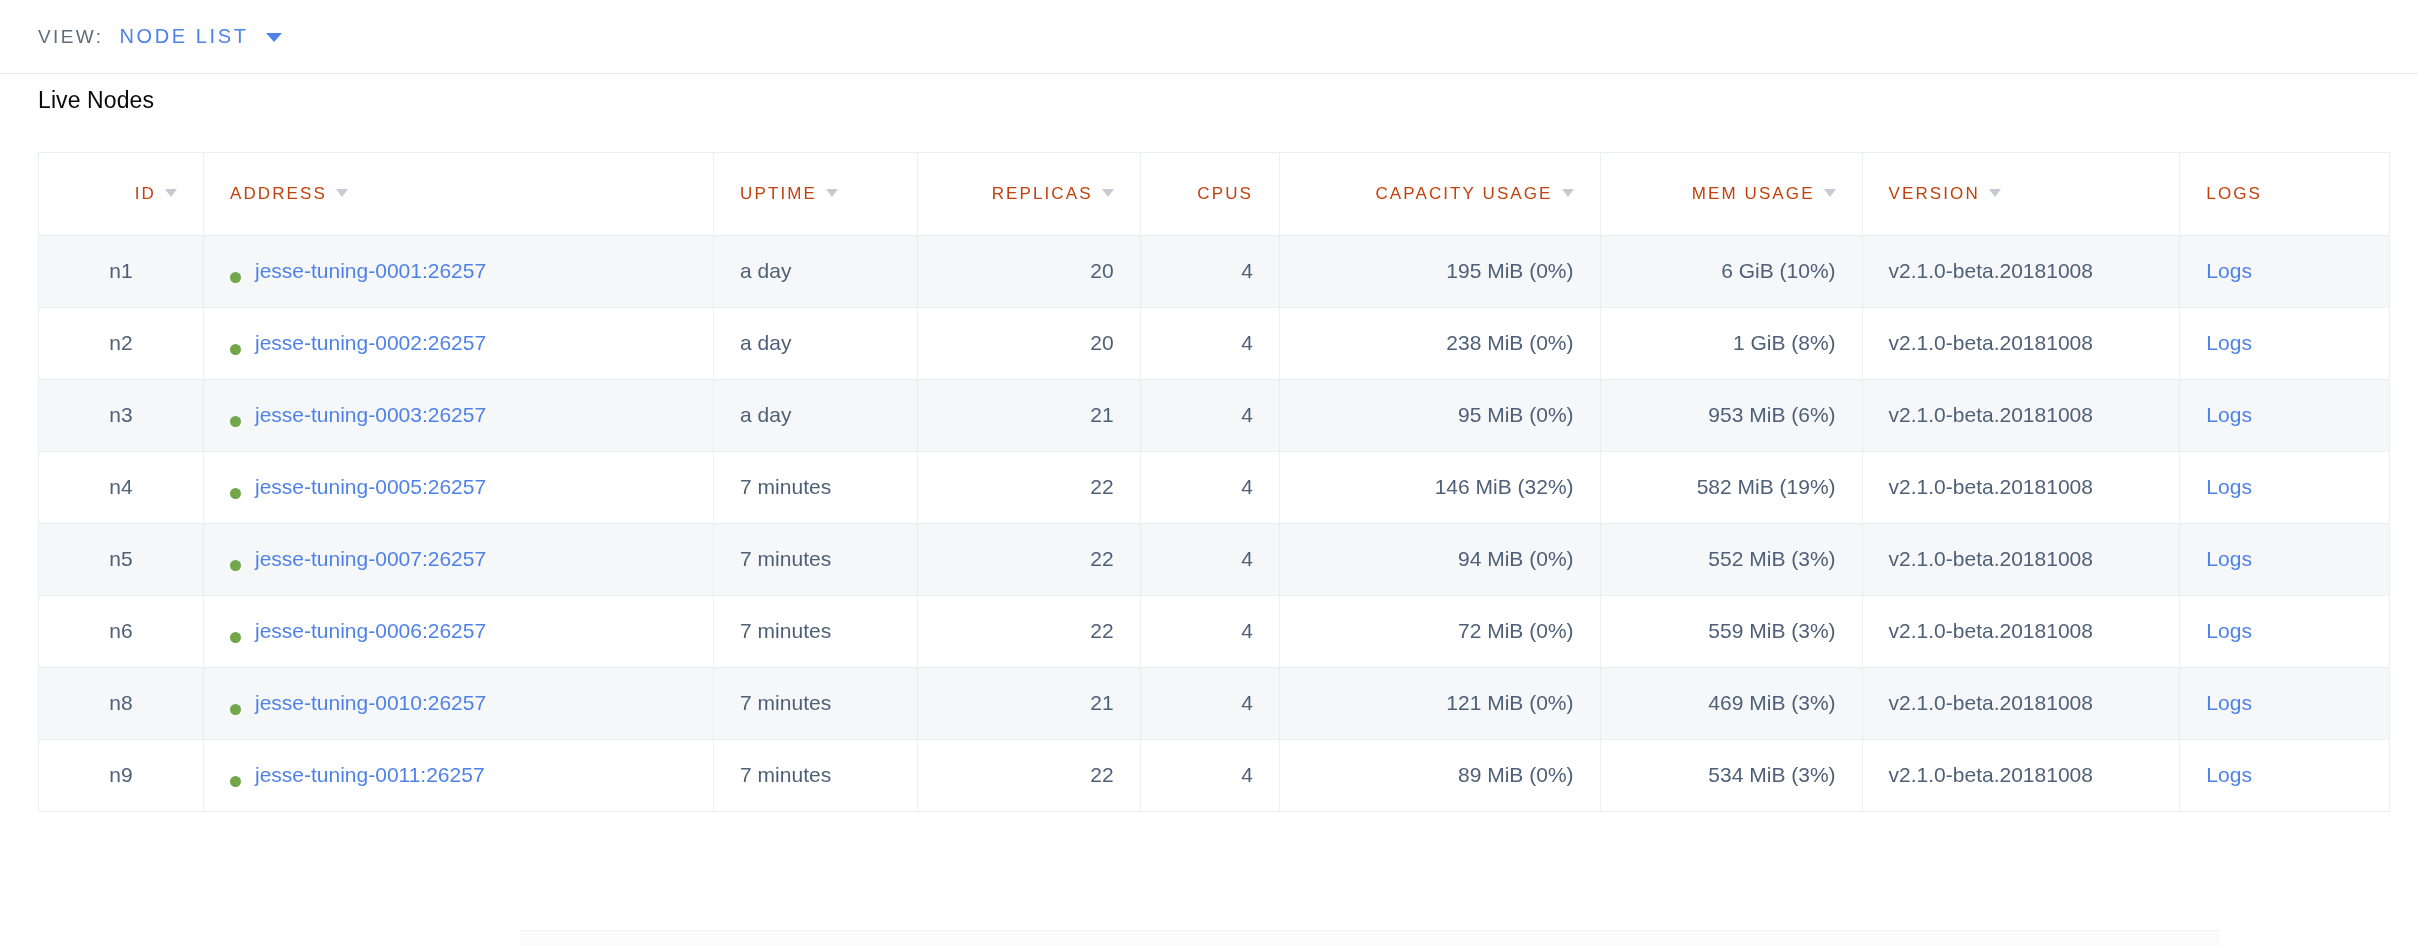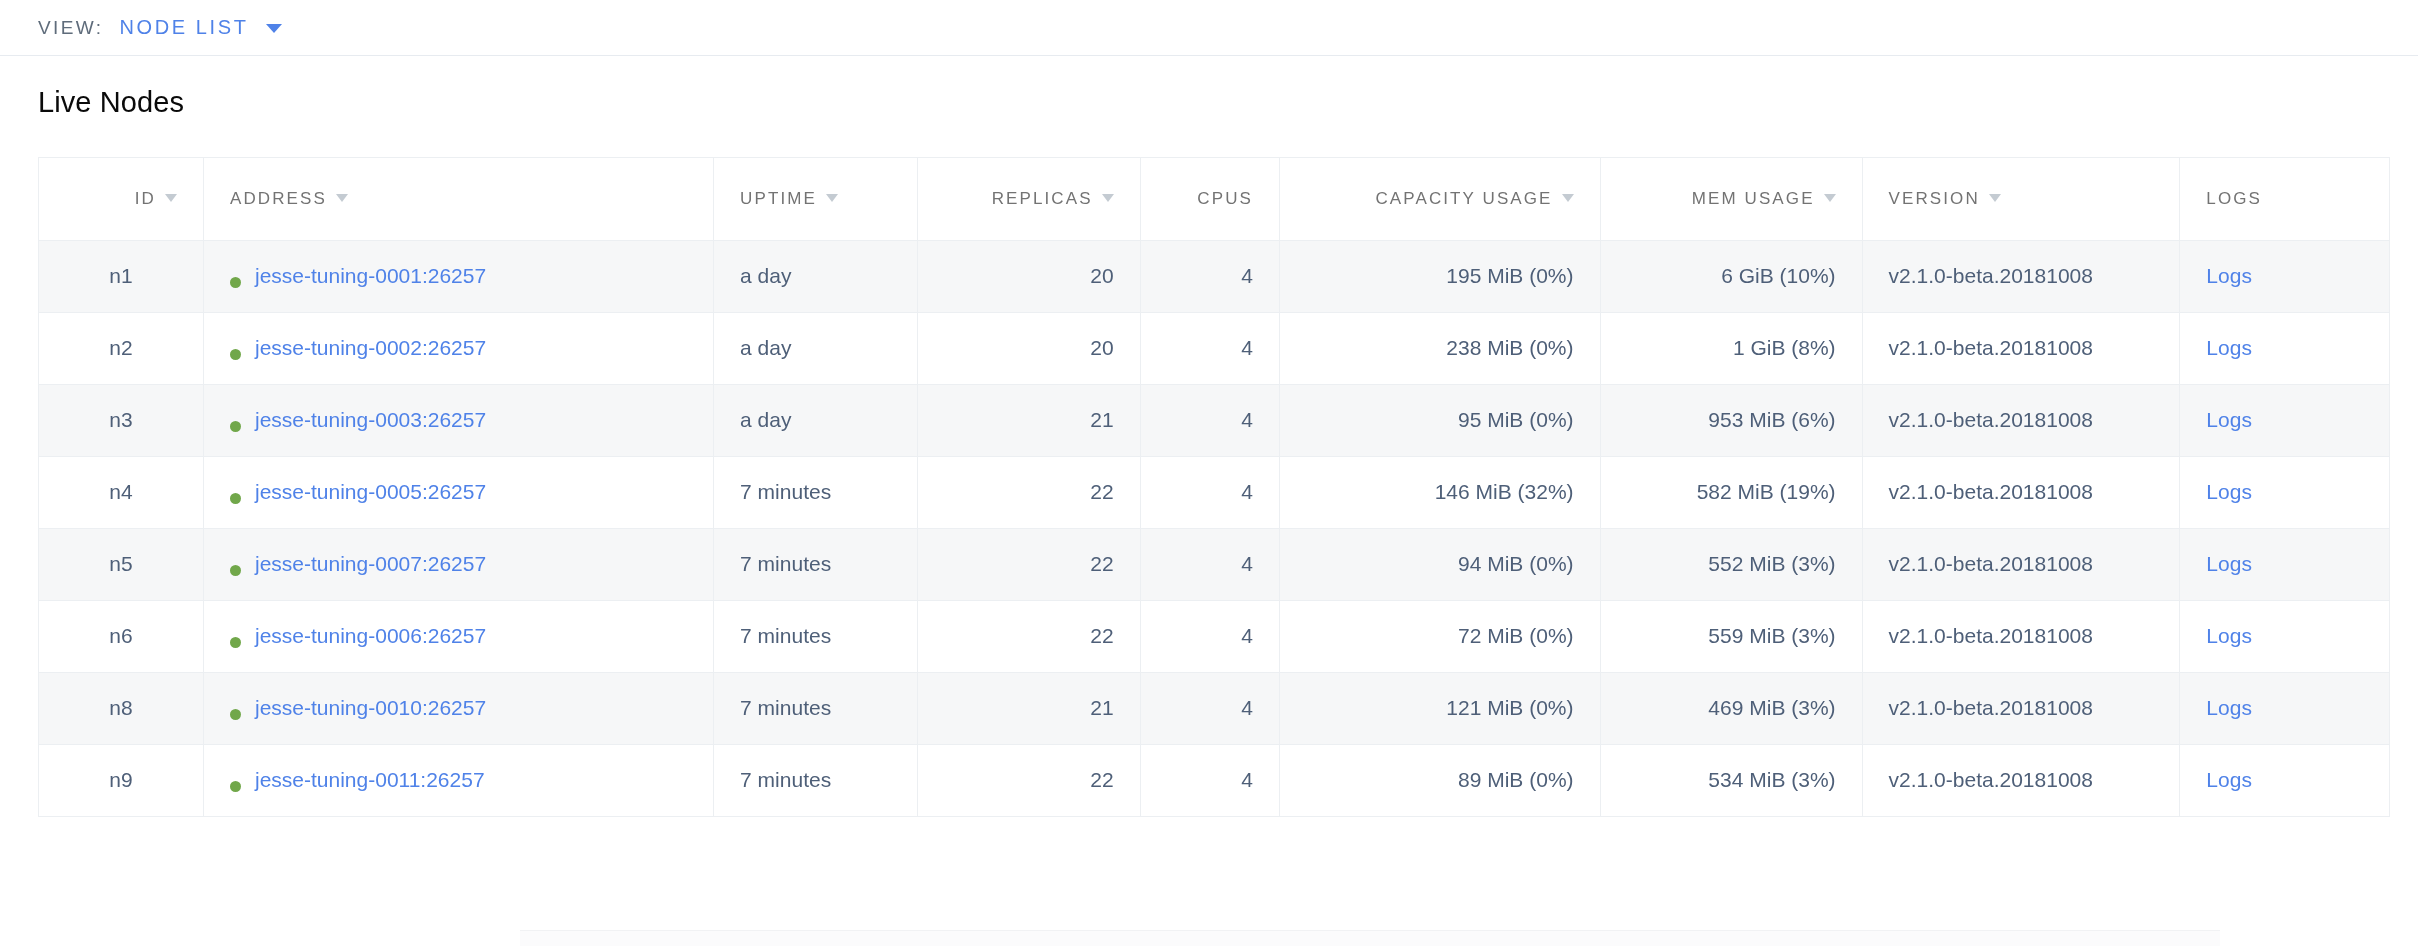--- a/index.html
+++ b/index.html
@@ -10,21 +10,21 @@
   body {
     width: 2418px;
     height: 946px;
     font-family: "Liberation Sans", sans-serif;
     overflow: hidden;
     -webkit-font-smoothing: antialiased;
   }
 
   
   .view-bar {
-    height: 56px;
+    height: 74px;
     box-sizing: border-box;
     display: flex;
     align-items: center;
     padding-left: 38px;
     border-bottom: 1px solid #e7ebf0;
     background: #ffffff;
   }
   .view-label {
     font-size: 19px;
     letter-spacing: 2.4px;
@@ -50,44 +50,44 @@
     height: 0;
     border-left: 8px solid transparent;
     border-right: 8px solid transparent;
     border-top: 9px solid #4f82e8;
     margin-left: 18px;
     margin-top: 2px;
   }
 
   
   .page-title {
-    font-size: 29px;
+    font-size: 23px;
     color: #0a0a0a;
     font-weight: 400;
-    margin: 30px 0 0 38px;
+    margin: 13px 0 0 38px;
     letter-spacing: 0.1px;
   }
 
   
   .table-wrap {
     margin: 38px 0 0 38px;
     width: 2352px;
     box-sizing: border-box;
     border: 1px solid #eceff2;
     border-bottom: none;
     background: #fff;
   }
   table.nodes {
     width: 100%;
     border-collapse: collapse;
     table-layout: fixed;
   }
   table.nodes th {
     background: #ffffff;
-    color: #737373;
+    color: #c2410c;
     font-size: 17px;
     font-weight: 400;
     letter-spacing: 2.1px;
     text-transform: uppercase;
     height: 82px;
     padding: 0 26px;
     text-align: left;
     vertical-align: middle;
     border-right: 1px solid #eceff2;
     border-bottom: 1px solid #eceff2;

